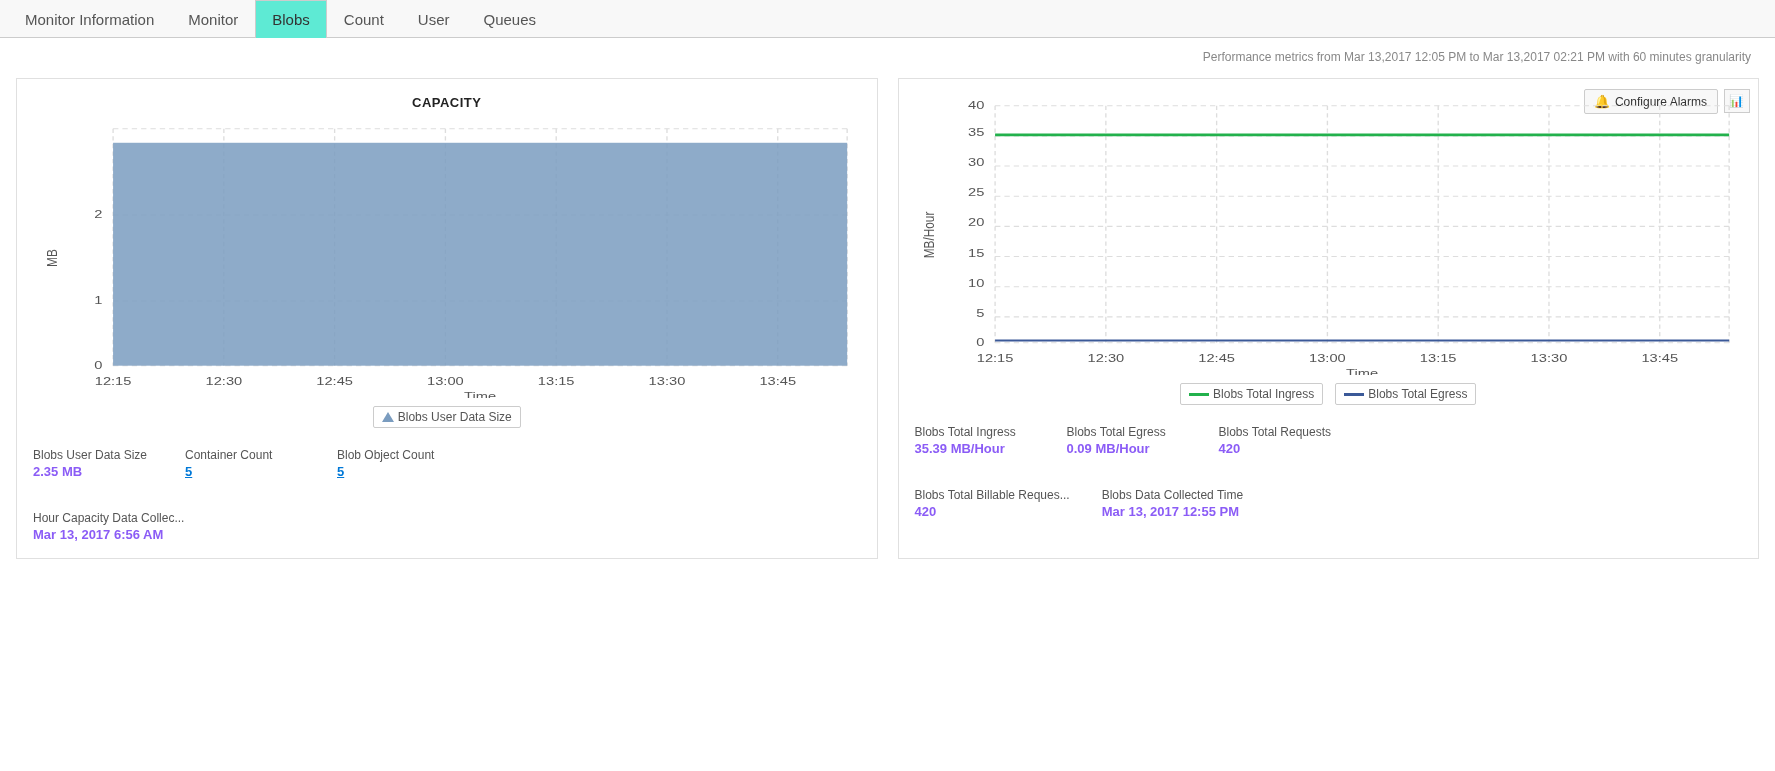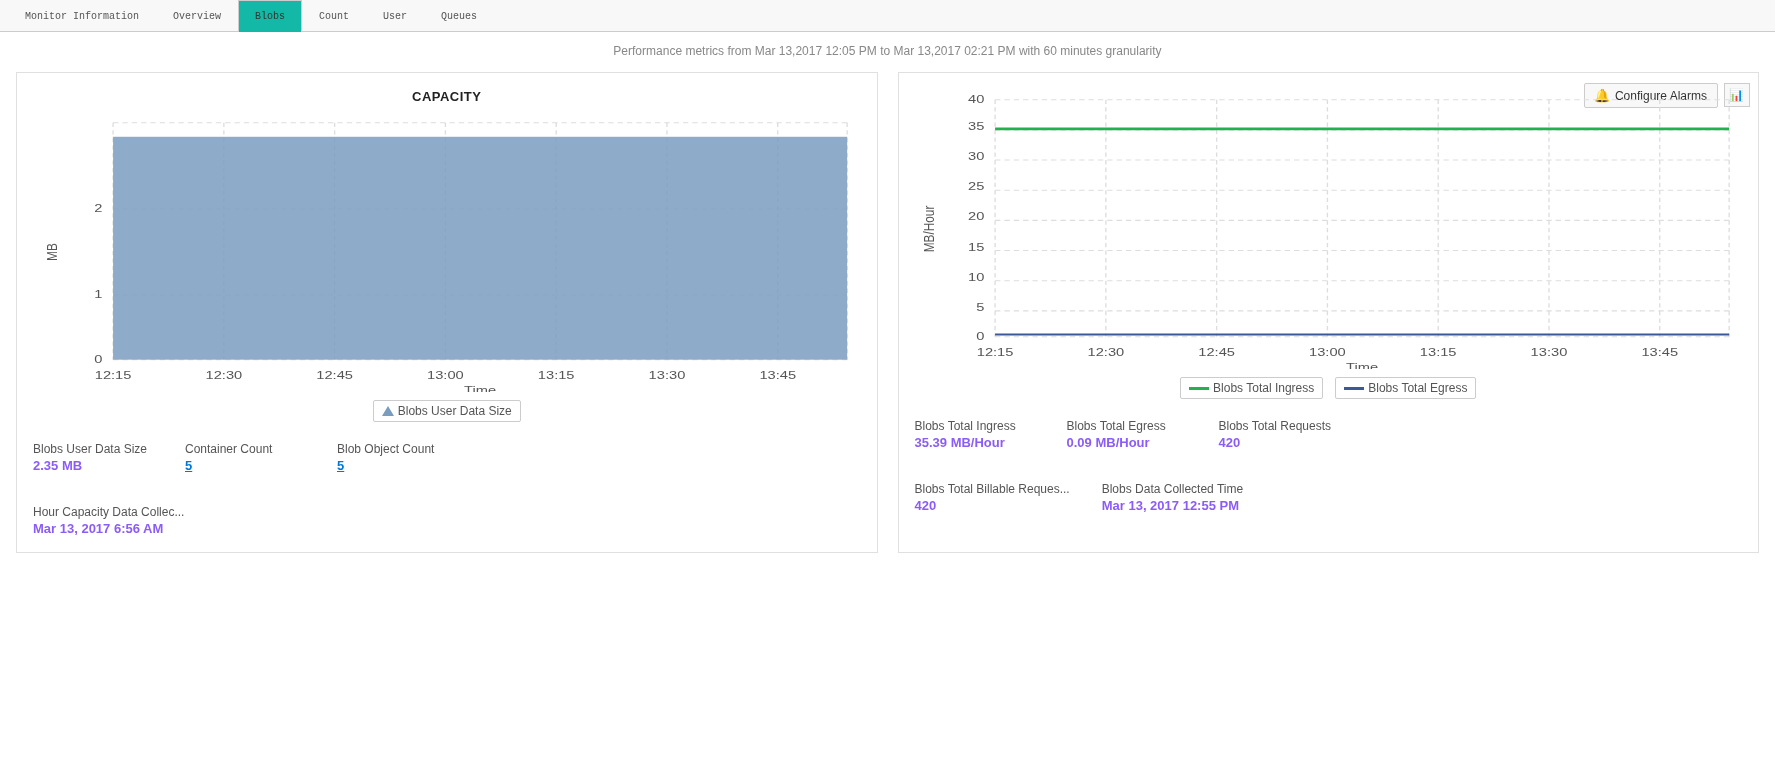--- a/index.html
+++ b/index.html
@@ -9,38 +9,37 @@
     .nav-tabs {
       display: flex;
       align-items: center;
       border-bottom: 1px solid #ccc;
       padding: 0 8px;
       background: #f8f8f8;
     }
     .nav-tab {
       padding: 10px 16px;
       cursor: pointer;
-      font-size: 10px;
+      font-size: 15px;
       color: #555;
       border: 1px solid transparent;
       border-bottom: none;
       margin-bottom: -1px;
       background: transparent;
-      font-family: Liberation Mono, monospace;
     }
     .nav-tab.active {
-      background: #14b8a6;
+      background: #5eead4;
       border-color: #ccc;
       color: #333;
       font-weight: 500;
     }
 
     
     .metrics-info {
-      text-align: center;
+      text-align: right;
       color: #888;
       font-size: 12px;
       padding: 12px 24px 6px;
     }
 
     
     .main-content {
       display: flex;
       gap: 4px;
       padding: 0 8px 16px;
@@ -181,21 +180,21 @@
       justify-content: center;
       cursor: pointer;
       font-size: 12px;
     }
   </style>
 </head>
 <body>
 
 <nav class="nav-tabs">
   <span class="nav-tab">Monitor Information</span>
-  <span class="nav-tab">Overview</span>
+  <span class="nav-tab">Monitor</span>
   <span class="nav-tab active">Blobs</span>
   <span class="nav-tab">Count</span>
   <span class="nav-tab">User</span>
   <span class="nav-tab">Queues</span>
 </nav>
 
 <div class="metrics-info">Performance metrics from Mar 13,2017 12:05 PM to Mar 13,2017 02:21 PM with 60 minutes granularity</div>
 
 <div class="main-content">
 

